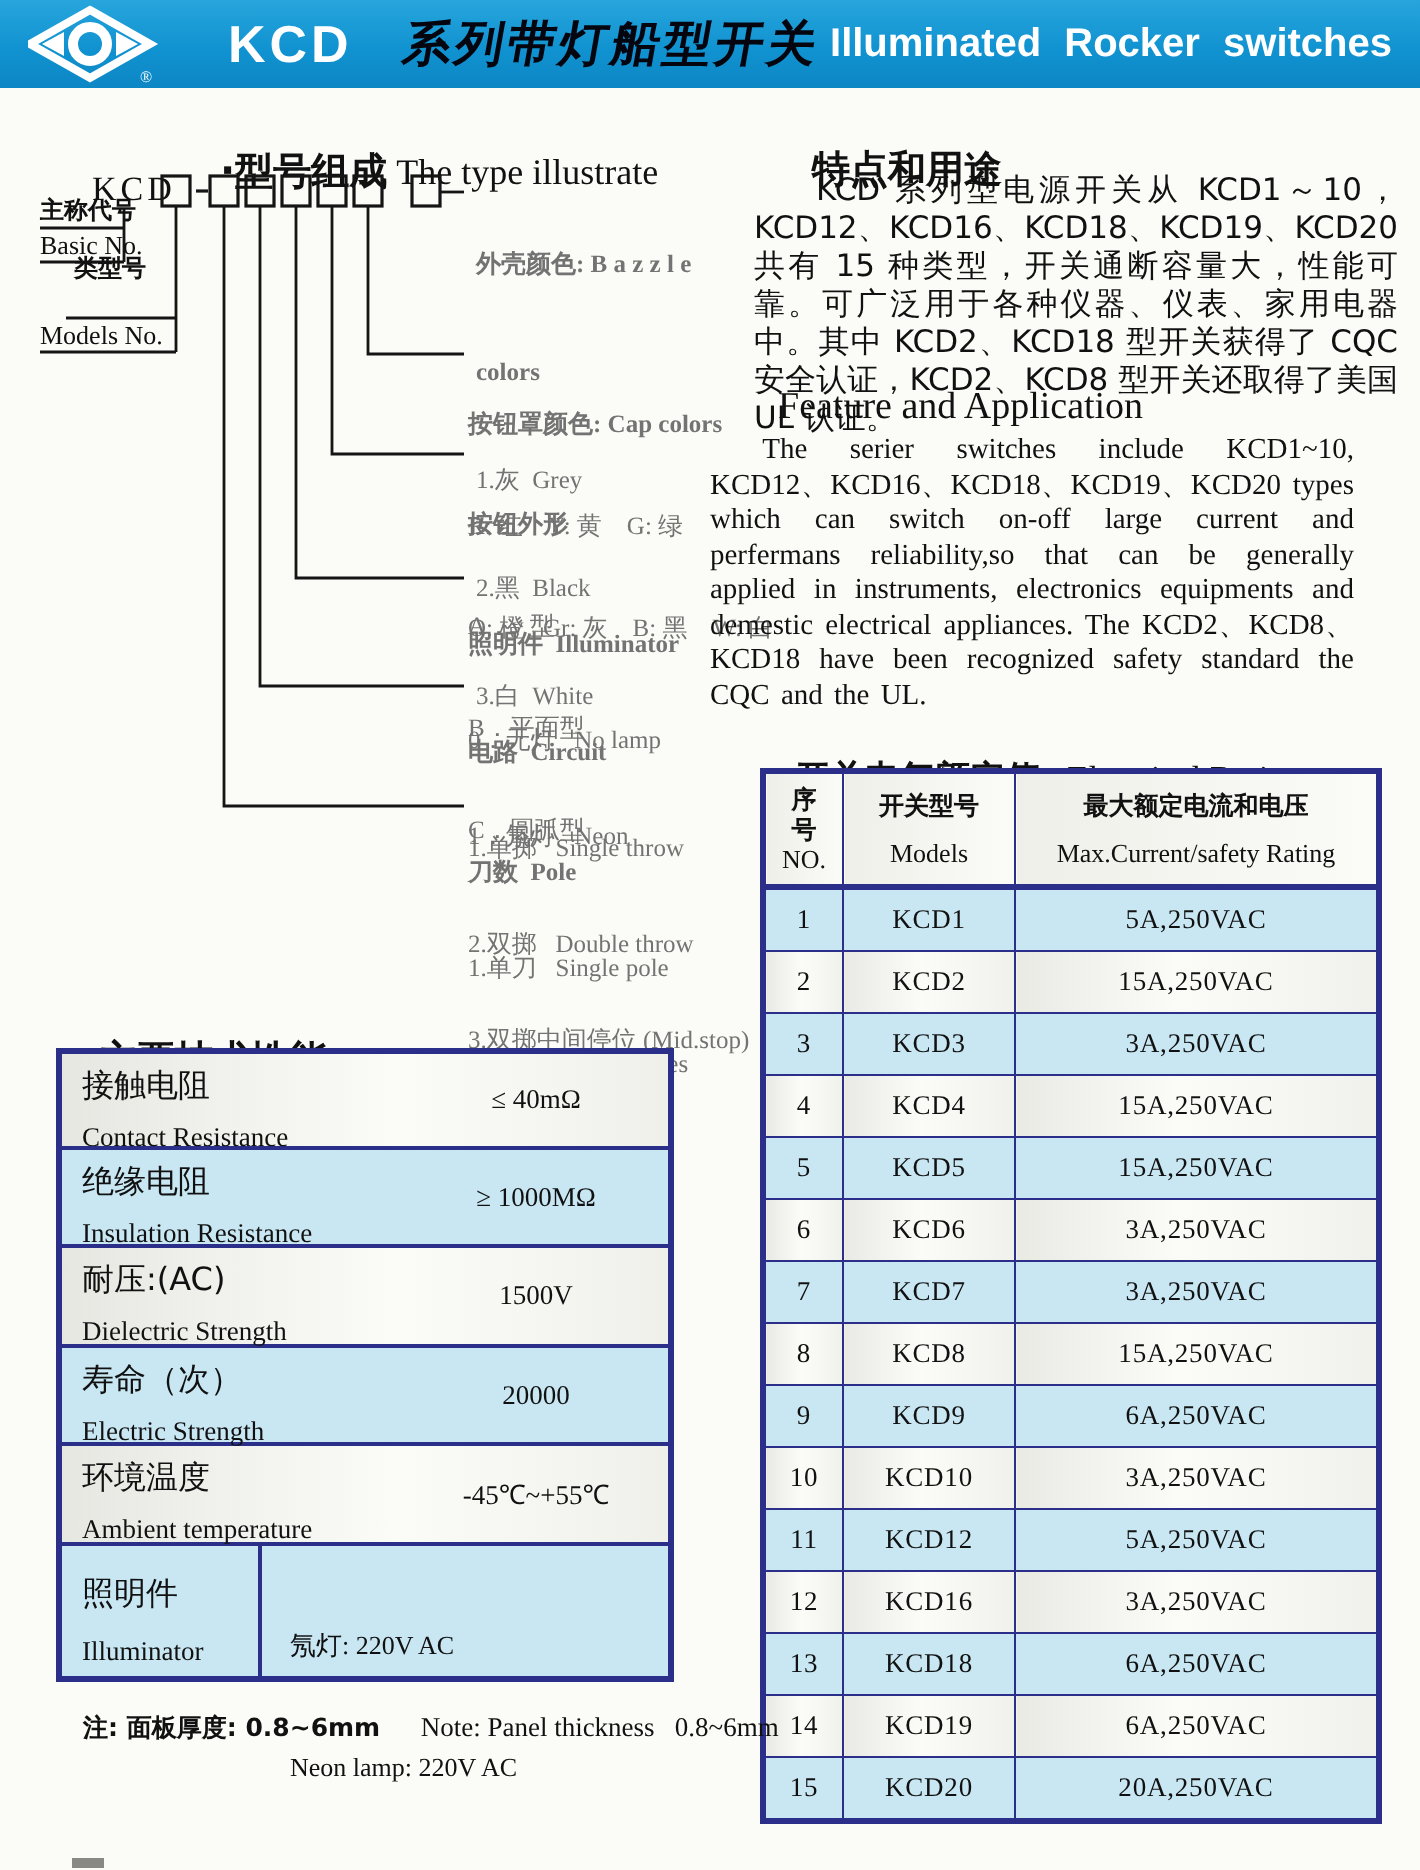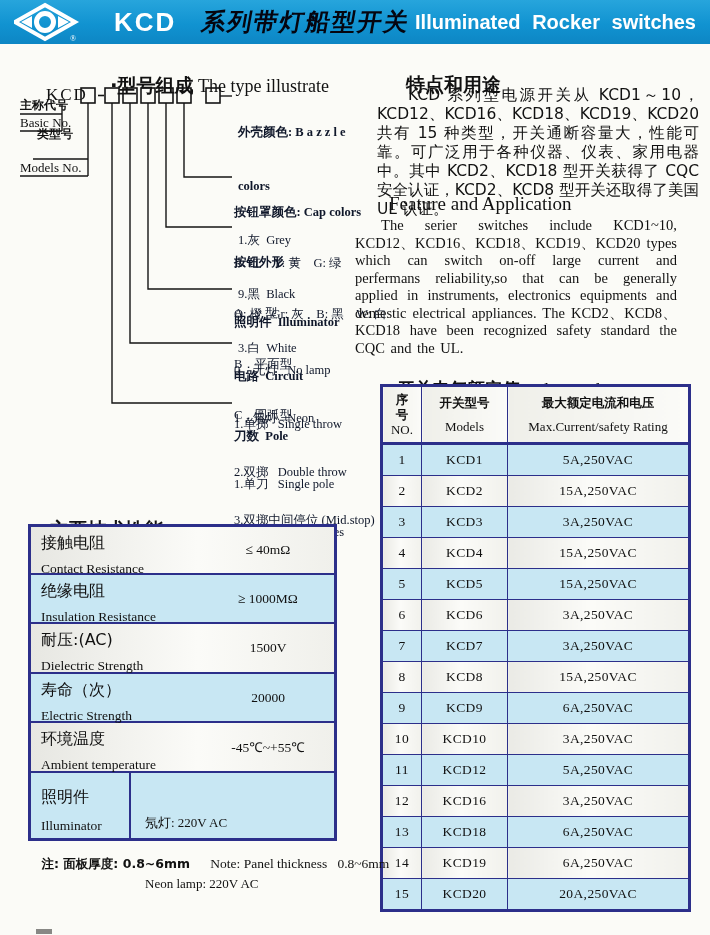--- a/index.html
+++ b/index.html
@@ -20,21 +20,21 @@
 
   
   .sec-title{position:absolute;white-space:pre;}
   .sec-title .blt{font-weight:700;font-size:20px;font-family:"DejaVu Sans",sans-serif;}
   .sec-title .cn{font-weight:700;font-size:19px;font-family:"DejaVu Sans","Liberation Sans",sans-serif;}
   .sec-title .en{font-size:18px;font-family:"Liberation Serif",serif;}
 
   
   .kcd-prefix{position:absolute;left:46px;top:85px;font-size:17px;letter-spacing:2px;
               font-family:"Liberation Serif",serif;}
-  .dlabel{position:absolute;font-size:12.5px;white-space:pre;color:#0f172a;
+  .dlabel{position:absolute;font-size:12.5px;white-space:pre;color:#737373;
           font-family:"Liberation Serif","DejaVu Sans",serif;}
   .dlabel .h{font-weight:700;}
   .dtag{position:absolute;white-space:pre;font-family:"Liberation Serif","DejaVu Sans",serif;}
   .dtag.cnb{font-size:12px;font-weight:700;font-family:"DejaVu Sans",sans-serif;}
   .dtag.enr{font-size:13px;}
 
   
   .para-cn{position:absolute;left:377px;top:86px;width:322px;font-size:15.5px;line-height:19px;
            text-indent:2em;text-align:justify;font-family:"DejaVu Sans",sans-serif;}
   .feat-en-title{position:absolute;left:389px;top:193px;font-size:19px;font-family:"Liberation Serif",serif;white-space:pre;}
@@ -139,21 +139,21 @@
 
   <span class="dtag cnb" style="left:20px;top:97px;">主称代号</span>
   <span class="dtag enr" style="left:20px;top:115px;">Basic No.</span>
   <span class="dtag cnb" style="left:37px;top:126px;">类型号</span>
   <span class="dtag enr" style="left:20px;top:160px;">Models No.</span>
 
   <div class="dlabel" style="left:238px;top:87px;line-height:18px;">
     <div class="h">外壳颜色: B a z z l e</div>
     <div class="h">colors</div>
     <div>1.灰  Grey</div>
-    <div>9.黑  Black</div>
+    <div>2.黑  Black</div>
     <div>3.白  White</div>
   </div>
 
   <div class="dlabel" style="left:234px;top:170px;line-height:17px;">
     <div class="h">按钮罩颜色: Cap colors</div>
     <div>R: 红    Y: 黄    G: 绿</div>
     <div>O: 橙   Gr: 灰    B: 黑    W: 白</div>
   </div>
 
   <div class="dlabel" style="left:234px;top:220px;line-height:17px;">

